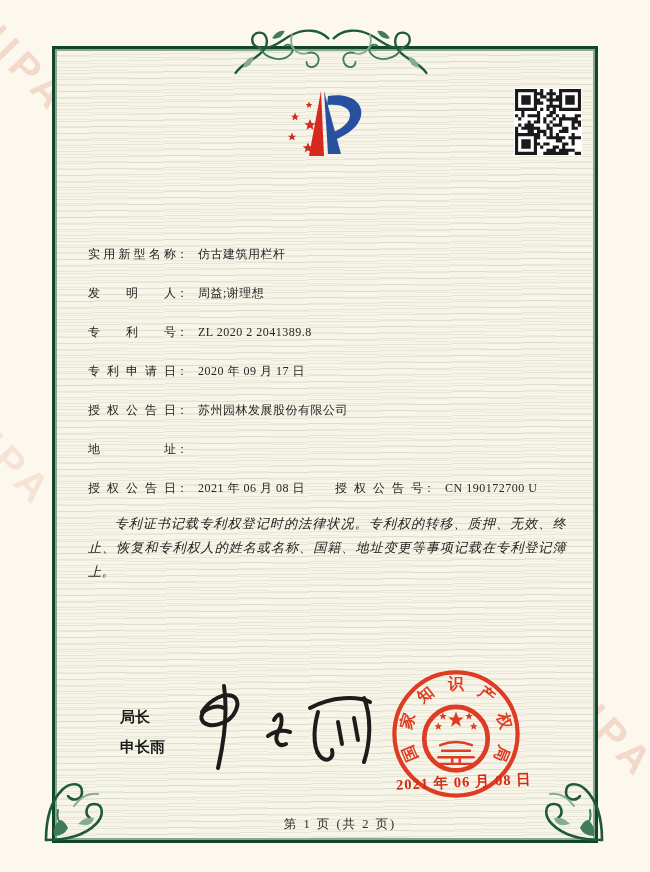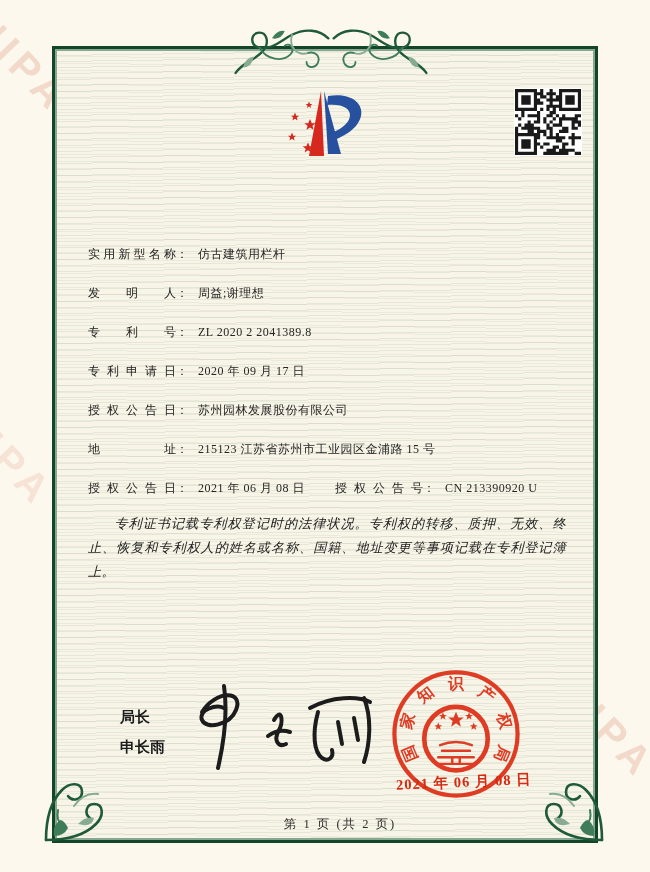--- a/index.html
+++ b/index.html
@@ -155,30 +155,29 @@
       <span class="f-value">2020 年 09 月 17 日</span>
     </div>
     <div class="field-row">
       <span class="f-label">授权公告日</span>
         <span class="f-colon">：</span>
       <span class="f-value">苏州园林发展股份有限公司</span>
     </div>
     <div class="field-row">
       <span class="f-label">地址</span>
         <span class="f-colon">：</span>
-      <span class="f-value">215123 江苏省苏州市工业园区金浦路 15 号</span>
     </div>
     <div class="field-row">
       <span class="f-label">授权公告日</span>
         <span class="f-colon">：</span>
       <span class="f-value">2021 年 06 月 08 日</span>
       <span class="pair2">
         <span class="f-label">授权公告号</span>
           <span class="f-colon">：</span>
-        <span class="f-value">CN 213390920 U</span>
+        <span class="f-value">CN 190172700 U</span>
       </span>
     </div>
   </div>
 
   <div class="body-text">
     <p>专利证书记载专利权登记时的法律状况。专利权的转移、质押、无效、终止、恢复和专利权人的姓名或名称、国籍、地址变更等事项记载在专利登记簿上。</p>
   </div>
 
   <div class="signer">
     <div>局长</div>

